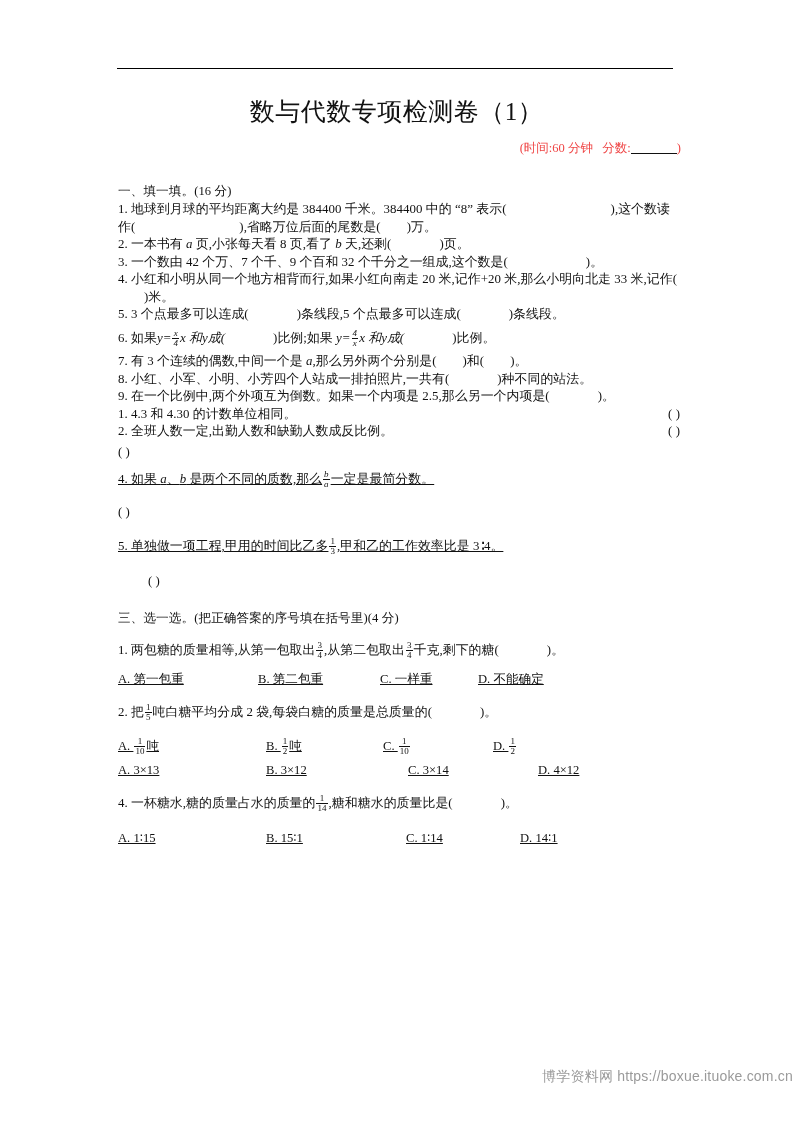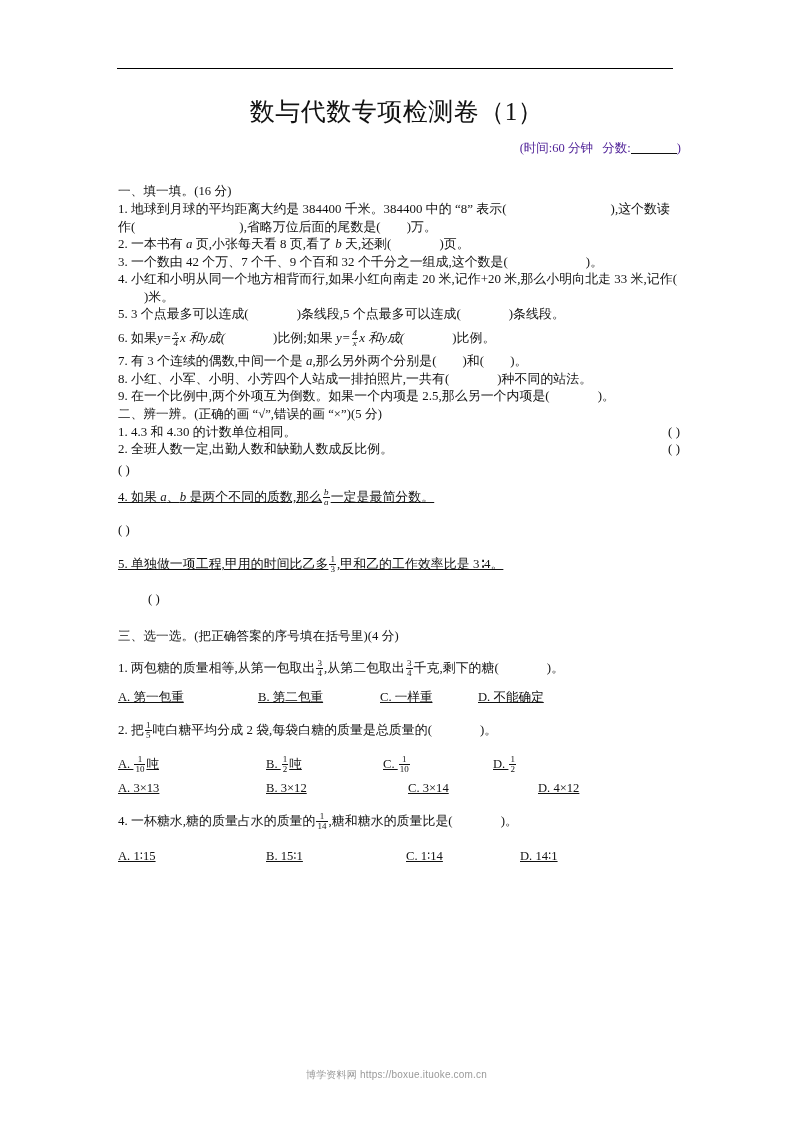--- a/index.html
+++ b/index.html
@@ -40,21 +40,21 @@
     letter-spacing: 0.5px;
     color: #111;
   }
   .subhead {
     position: absolute;
     left: 0;
     top: 140px;
     width: 681px;
     text-align: right;
     font-size: 12.5px;
-    color: #4c1d95;
+    color: #ef4444;
   }
   .score-blank {
     display: inline-block;
     width: 46px;
     border-bottom: 1.2px solid #111;
     vertical-align: -2px;
   }
   .content {
     position: absolute;
     left: 118px;
@@ -114,22 +114,22 @@
     font-size: 12.9px;
     line-height: 17.5px;
     margin-top: 3px;
   }
   .indent-paren { padding-left: 30px; }
   .watermark {
     position: absolute;
     left: 0;
     top: 1068px;
     width: 793px;
-    text-align: center;
-    font-size: 10px;
+    text-align: right;
+    font-size: 14px;
     color: #9a9a9a;
     font-family: "Liberation Sans", sans-serif;
     letter-spacing: 0.2px;
   }
 </style>
 </head>
 <body>
 
 <div class="page">
 
@@ -175,21 +175,20 @@
 
     <div class="q">
       <span>8. 小红、小军、小明、小芳四个人站成一排拍照片,一共有(</span><span class="blank-m"></span><span>)种不同的站法。</span>
     </div>
 
     <div class="q">
       <span>9. 在一个比例中,两个外项互为倒数。如果一个内项是 2.5,那么另一个内项是(</span><span class="blank-m"></span><span>)。</span>
     </div>
 
 
-    <div class="sec-head">二、辨一辨。(正确的画 “√”,错误的画 “×”)(5 分)</div>
 
     <div class="q">
       <span>1. 4.3 和 4.30 的计数单位相同。</span>
       <span class="paren-right">(    )</span>
     </div>
 
     <div class="q">
       <span>2. 全班人数一定,出勤人数和缺勤人数成反比例。</span>
       <span class="paren-right">(    )</span>
     </div>

